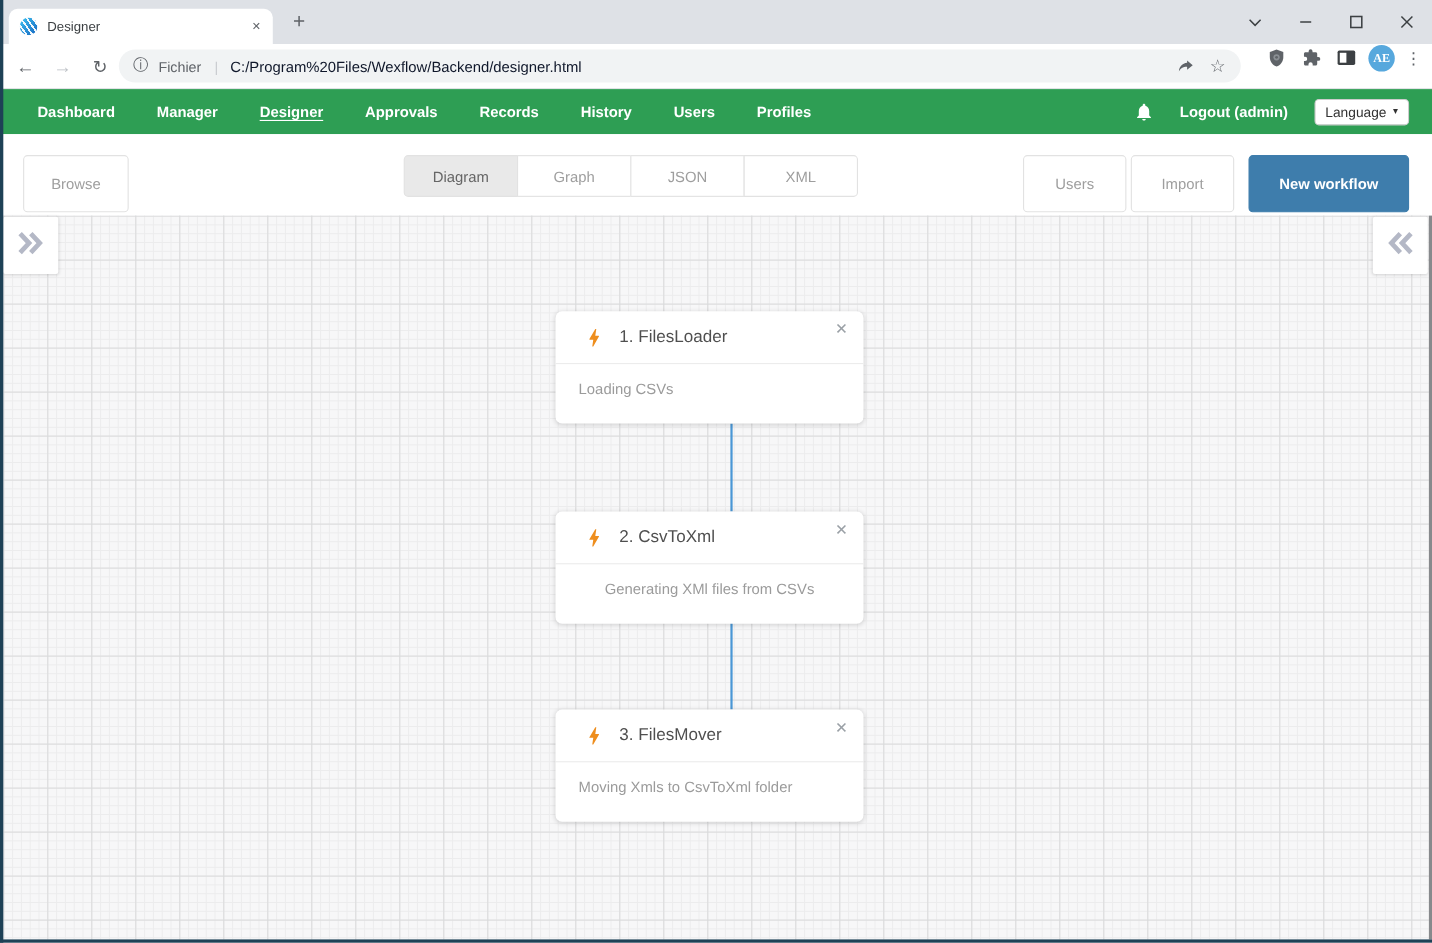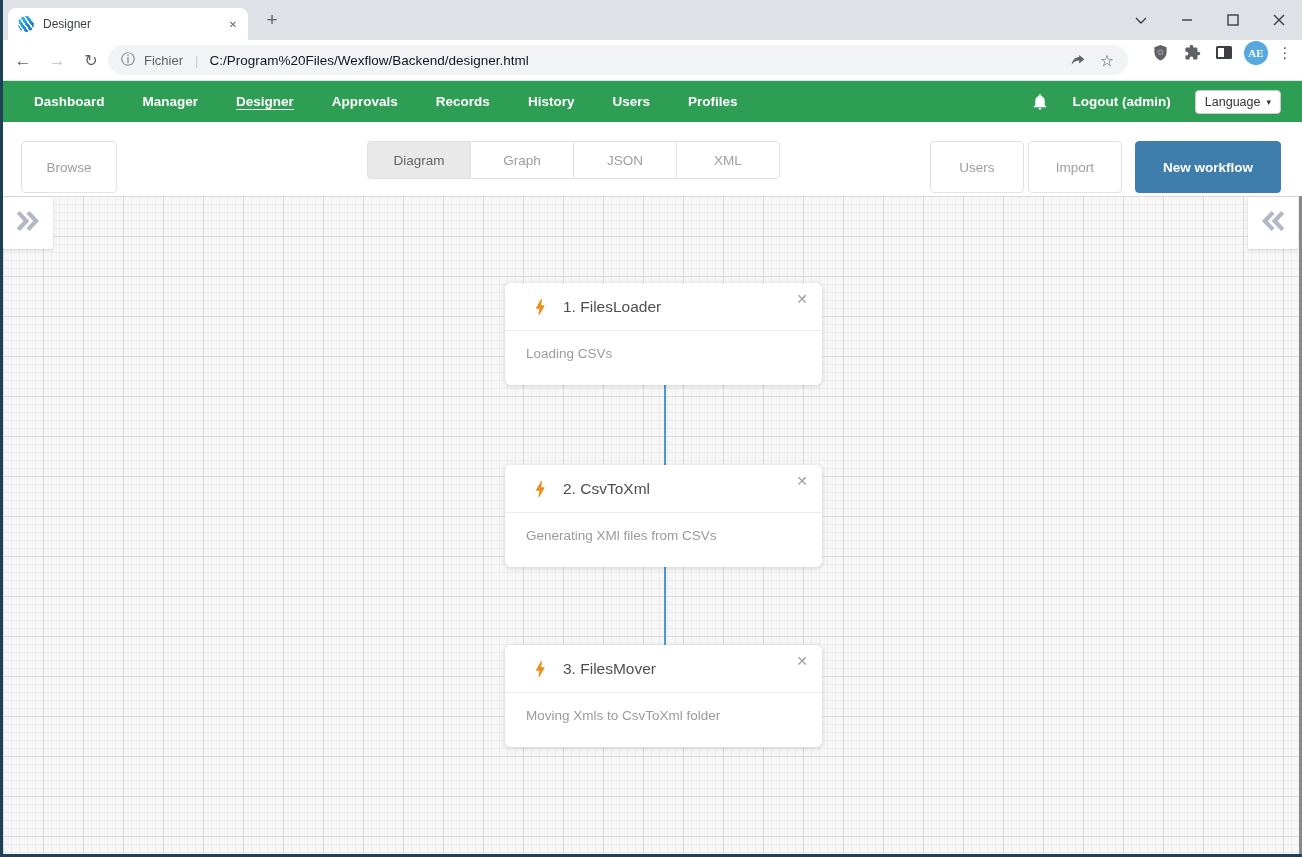--- a/index.html
+++ b/index.html
@@ -98,23 +98,23 @@
         linear-gradient(to bottom,#ececed 1px,transparent 1px);
       background-size:40px 40px,40px 40px,8px 8px,8px 8px;}
   .panel-toggle{position:absolute;top:1px;width:50px;height:52px;background:#fff;border-radius:2px;
       box-shadow:0 1px 3px rgba(0,0,0,.15);display:flex;align-items:center;justify-content:center;cursor:pointer;z-index:5;}
   .panel-toggle.left{left:0;} .panel-toggle.right{right:1px;}
   .chev svg{stroke:#b4b8c6;stroke-width:4;fill:none;}
 
   .connector{position:absolute;left:661px;width:2px;background:var(--connector-blue);}
   .conn-1{top:189px;height:80px;} .conn-2{top:366px;height:83px;}
 
-  .node{position:absolute;left:502px;width:317px;height:102px;background:#fff;border-radius:6px;
+  .node{position:absolute;left:502px;width:280px;height:102px;background:#fff;border-radius:6px;
       box-shadow:0 1px 5px rgba(0,0,0,.16);z-index:4;}
-  .node-1{top:87px;} .node-2{top:269px;} .node-3{top:449px;}
+  .node-1{top:87px;} .node-2{top:269px;text-align:center;} .node-3{top:449px;}
   .node-header{height:48px;display:flex;align-items:center;padding-left:25px;border-bottom:1px solid #ececec;}
   .bolt{width:20px;height:20px;flex:0 0 20px;}
   .node-title{margin-left:13px;font-size:15.5px;color:#4f4f4f;}
   .node-close{position:absolute;top:7px;right:11px;font-size:14px;color:#9aa0a6;cursor:pointer;
       width:18px;height:18px;display:flex;align-items:center;justify-content:center;}
   .node-body{padding:15px 21px 0;font-size:13.5px;color:#9b9b9b;}
 </style>
 </head>
 <body>
 

